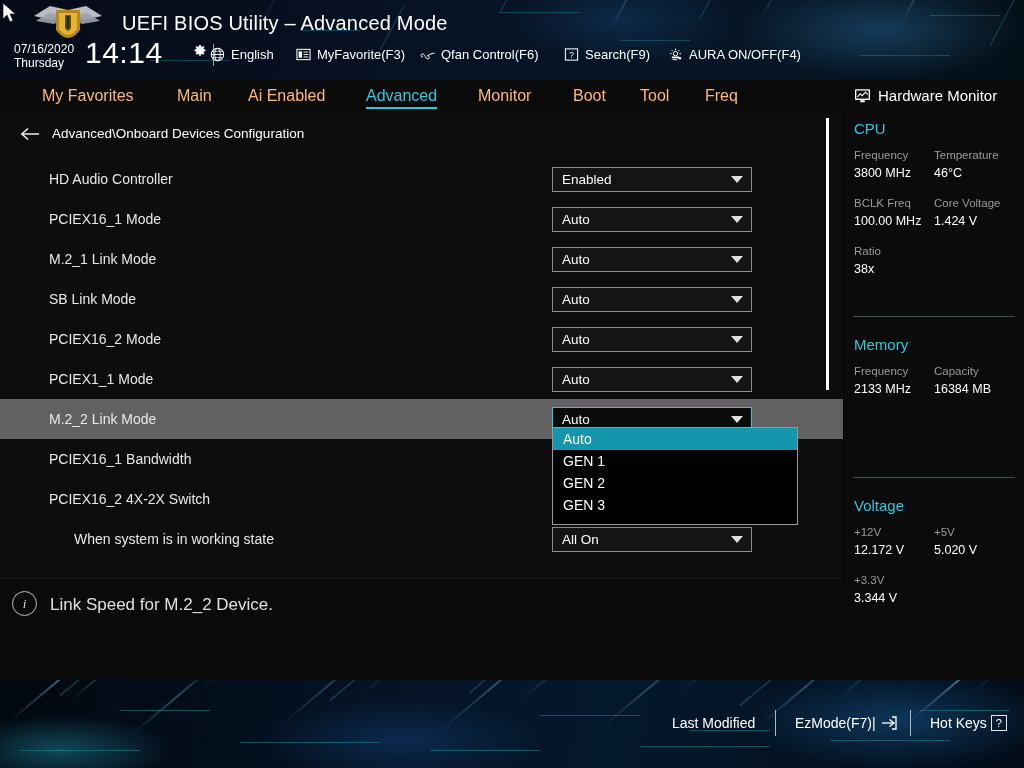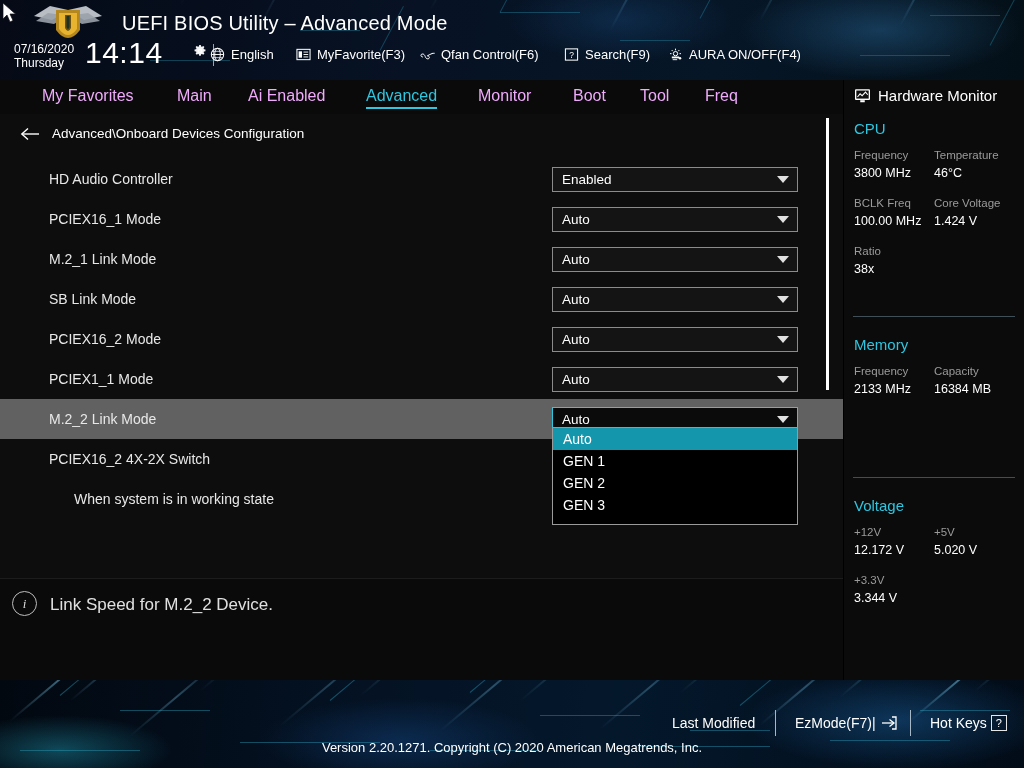--- a/index.html
+++ b/index.html
@@ -38,21 +38,21 @@
   .vsep { position:absolute; width:1px; background:#8fa6b8; }
 
   .hitem { position:absolute; top:47px; font-size:13px; color:#ffffff; white-space:nowrap; display:flex; align-items:center; gap:6px; }
   .hitem .ic { display:inline-flex; width:15px; height:15px; align-items:center; justify-content:center; }
 
   
   .menubar {
     position:absolute; left:0; top:80px; width:843px; height:34px;
     background:#0a0a0a; display:flex; align-items:center;
   }
-  .mtab { position:relative; font-size:16px; color:#f0abfc; padding:0 0 3px 0; white-space:nowrap; }
+  .mtab { position:relative; font-size:16px; color:#fdba74; padding:0 0 3px 0; white-space:nowrap; }
   .mtab.active { color:#2fc6e0; }
   .mtab.active:after {
     content:""; position:absolute; left:0; right:0; bottom:-1px; height:2px; background:#2fc6e0;
   }
 
   
   .main {
     position:absolute; left:0; top:114px; width:843px; height:464px;
     background:#0d0d0d; overflow:hidden;
   }
@@ -63,21 +63,21 @@
   .rows { position:absolute; left:0; top:45px; width:843px;text-align:right; }
   .row {
     position:relative; height:40px; display:flex; align-items:center;
   }
   .row.selected { background:#616161; }
   .row .lbl { position:absolute; left:49px; font-size:14px; color:#e8e8e8; white-space:nowrap; }
   .row .lbl.indent { left:74px; }
   .row .lbl.dim { color:#8a8a8a; }
 
   .combo {
-    position:absolute; left:552px; width:246px; height:25px;
+    position:absolute; left:552px; width:200px; height:25px;
     background:#141414; border:1px solid #8b8b8b;
     display:flex; align-items:center; justify-content:space-between;
     padding:0 8px 0 9px;
   }
   .combo.focused { border-color:#2fc6e0; background:#0b0b0b; }
   .combo .val { font-size:13.5px; color:#ffffff; }
   .caret { width:0;height:0;border-left:6px solid transparent;border-right:6px solid transparent;border-top:7px solid #e0e0e0; }
 
   
   .dropdown {
@@ -315,20 +315,23 @@
             <span class="val">Auto</span>
             <span class="caret"></span>
           </div>
         </div>
         <div class="row selected">
           <div class="lbl">M.2_2 Link Mode</div>
           <div class="combo focused">
             <span class="val">Auto</span>
             <span class="caret"></span>
           </div>
+        </div>
+        <div class="row">
+          <div class="lbl">PCIEX16_1 Bandwidth</div>
         </div>
         <div class="row">
           <div class="lbl">PCIEX16_2 4X-2X Switch</div>
         </div>
         <div class="row">
           <div class="lbl indent">When system is in working state</div>
           <div class="combo">
             <span class="val">All On</span>
             <span class="caret"></span>
           </div>
@@ -433,14 +436,13 @@
       <polyline points="9.5,4.6 14,8 9.5,11.4" fill="none" stroke="#fff" stroke-width="1.3"></polyline>
     </svg>
   </div>
   <div class="bsep" style="left:910px;"></div>
 
   <div class="bitem" style="left:930px;">
     <span>Hot Keys</span>
     <span class="qbox">?</span>
   </div>
 
-  <div class="copyright">Version 2.20.1271. Copyright (C) 2020 American Megatrends, Inc.</div>
 </div>
 
 </body></html>

